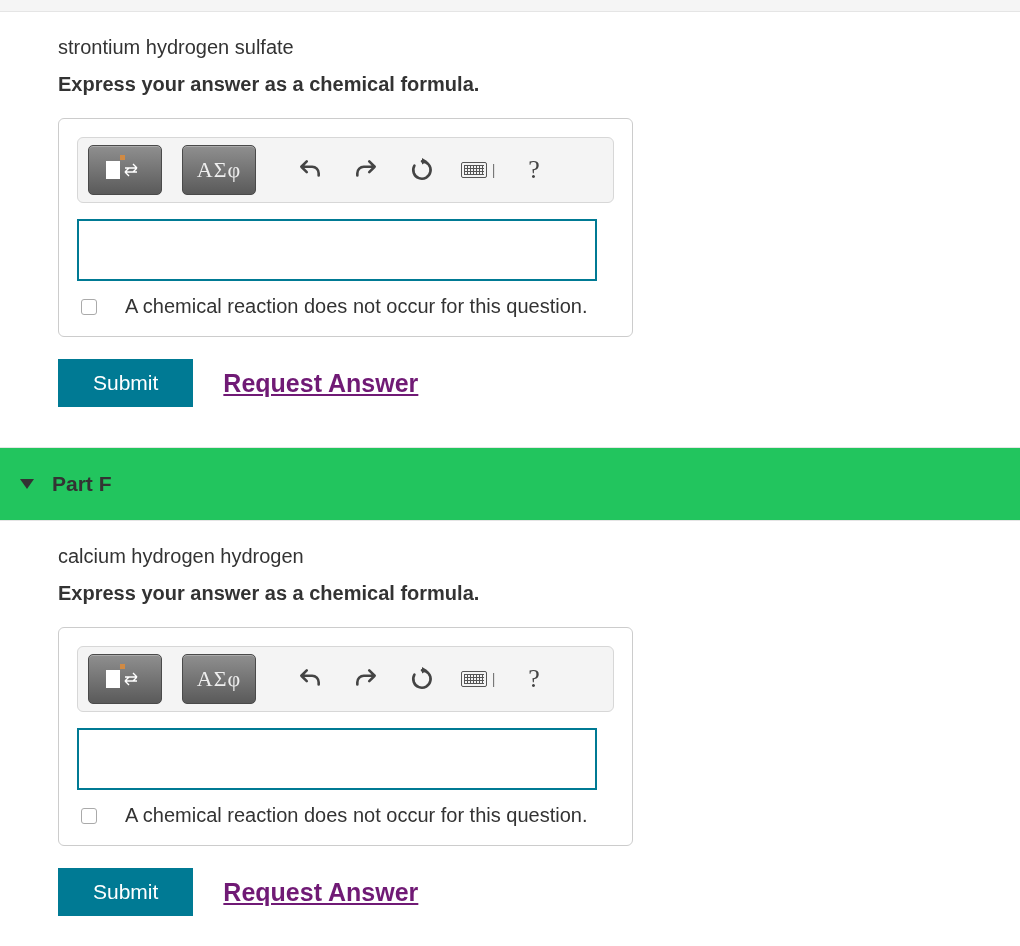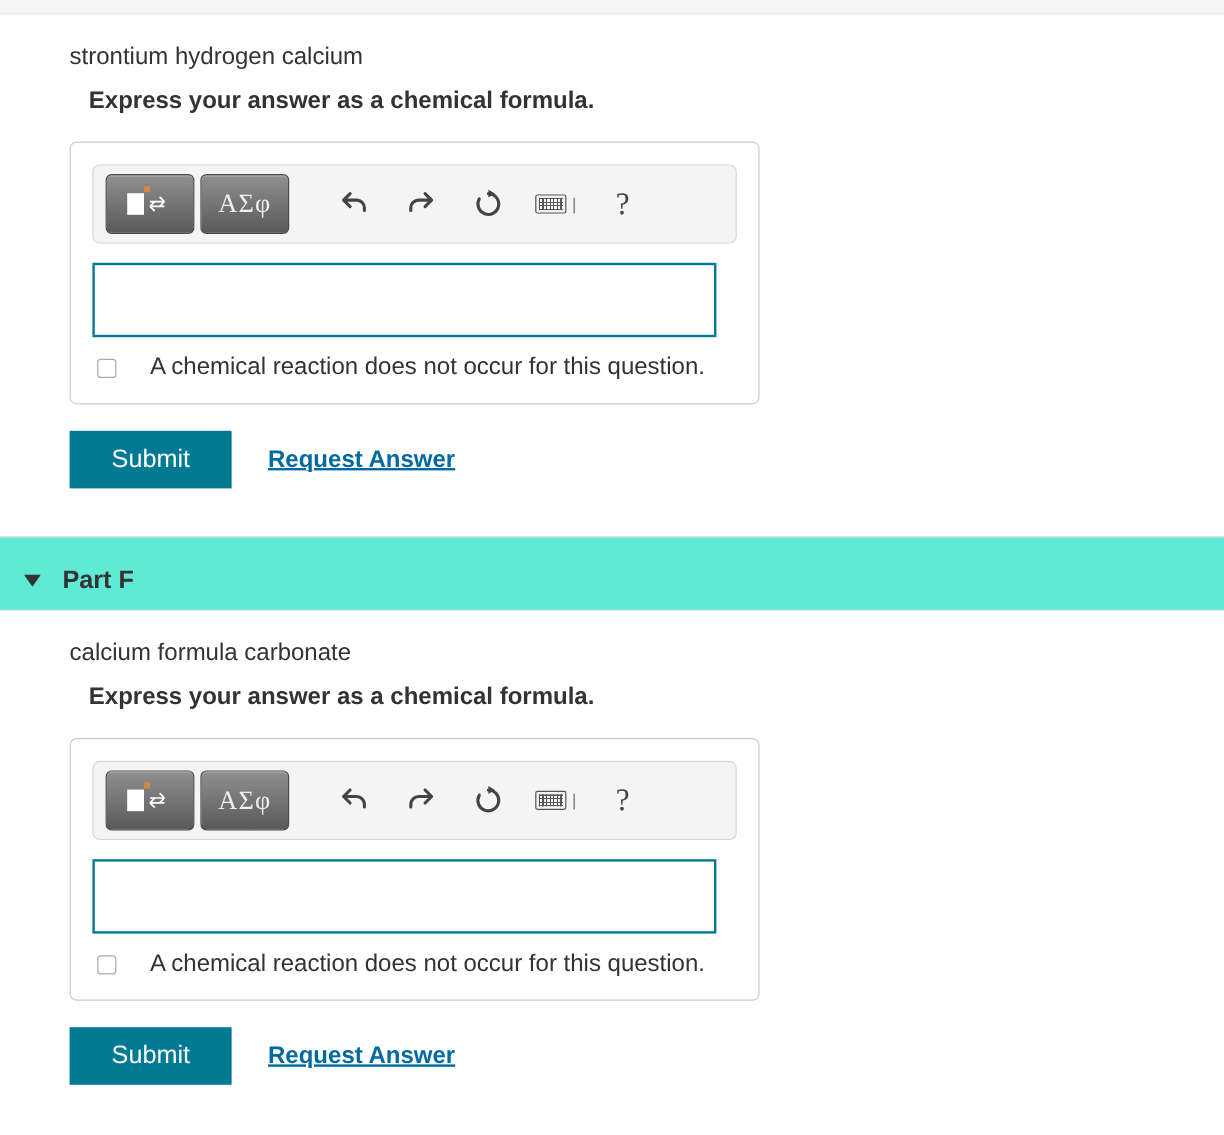--- a/index.html
+++ b/index.html
@@ -6,39 +6,39 @@
   body {
     margin: 0;
     font-family: "Helvetica Neue", Helvetica, Arial, sans-serif;
     font-size: 20px;
     color: #333;
     background: #fff;
   }
   .top-sep { height: 12px; background: #f5f5f5; border-bottom: 1px solid #e5e5e5; }
   .section-content { padding: 24px 0 40px 58px; }
   .question-text { font-size: 20px; color: #333; margin: 0 0 14px 0; }
-  .instruction { font-size: 20px; font-weight: 700; color: #333; margin: 0 0 22px 16px; }
+  .instruction { font-size: 20px; font-weight: 700; color: #333; margin: 0 0 22px 0; }
 
   .editor-box {
     border: 1px solid #ccc;
     border-radius: 6px;
     width: 575px;
     padding: 18px;
   }
   .toolbar {
     background: #f4f4f4;
     border: 1px solid #d7d7d7;
     border-radius: 6px;
     padding: 7px 10px;
     display: flex;
     align-items: center;
     gap: 0;
     margin-bottom: 16px;
   }
-  .tbtn-group { display: flex; gap: 5px; justify-content: center; }
+  .tbtn-group { display: flex; gap: 20px; justify-content: center; }
   .tool-btn-pill {
     width: 74px; height: 50px;
     border-radius: 5px;
     background: linear-gradient(#8f8f8f, #5a5a5a);
     border: 1px solid #4a4a4a;
     display: flex; align-items: center; justify-content: center;
     color: #fff;
     cursor: pointer;
     box-shadow: inset 0 1px 0 rgba(255,255,255,0.25);
   }
@@ -77,33 +77,33 @@
   .submit-btn {
     background: #007a94;
     color: #fff;
     border: none;
     font-size: 21px;
     padding: 12px 35px;
     cursor: pointer;
     font-family: inherit;
   }
   .request-answer {
-    color: #0369a1;
+    color: #701a75;
     font-weight: 700;
     text-decoration: underline;
-    font-size: 20px;
+    font-size: 25px;
     cursor: pointer;
     text-align: right;
   }
 
   .part-header {
-    background: #5eead4;
+    background: #22c55e;
     border-top: 1px solid #e5e5e5;
     border-bottom: 1px solid #e5e5e5;
-    padding: 24px 0 12px 20px;
+    padding: 24px 0 24px 20px;
     display: flex; align-items: center; gap: 18px;
   }
   .chev { width: 0; height: 0; border-left: 7px solid transparent; border-right: 7px solid transparent; border-top: 10px solid #333; }
   .part-title { font-size: 21px; font-weight: 700; color: #333; }
 
   
   .fb-icon { display:flex; align-items:center; gap:3px; }
   .fb-sq { width:14px; height:18px; background:#fff; position:relative; }
   .fb-sq::after { content:""; position:absolute; top:-6px; right:-5px; width:5px; height:5px; background:#d08a44; }
   .greek { font-family: "Times New Roman", Georgia, serif; font-size: 22px; letter-spacing: 1px; color:#eee; }
@@ -113,21 +113,21 @@
     background: repeating-linear-gradient(90deg,#555 0,#555 1px,transparent 1px,transparent 3px),
                 repeating-linear-gradient(0deg,#555 0,#555 1px,transparent 1px,transparent 3px); }
   .kbd-wrap { display:flex; align-items:center; gap:5px; color:#777; font-size:14px; }
 </style>
 </head>
 <body>
 
 <div class="top-sep"></div>
 
 <div class="section-content">
-  <p class="question-text">strontium hydrogen calcium</p>
+  <p class="question-text">strontium hydrogen sulfate</p>
   <p class="instruction">Express your answer as a chemical formula.</p>
 
   <div class="editor-box">
     <div class="toolbar">
       <div class="tbtn-group">
         <div class="tool-btn-pill">
           <span class="fb-icon">
             <span class="fb-sq"></span>
             <svg width="22" height="16" viewBox="0 0 22 16">
                 <path d="M2 6 H14 M14 6 L10 2 M14 6 L10 10 M2 10 H14 M2 10 L6 6 M2 10 L6 14" stroke="#fff" stroke-width="1.4" fill="none"></path>
@@ -179,21 +179,21 @@
     <a class="request-answer">Request Answer</a>
   </div>
 </div>
 
 <div class="part-header">
   <span class="chev"></span>
   <span class="part-title">Part F</span>
 </div>
 
 <div class="section-content">
-  <p class="question-text">calcium formula carbonate</p>
+  <p class="question-text">calcium hydrogen hydrogen</p>
   <p class="instruction">Express your answer as a chemical formula.</p>
 
   <div class="editor-box">
     <div class="toolbar">
       <div class="tbtn-group">
         <div class="tool-btn-pill">
           <span class="fb-icon">
             <span class="fb-sq"></span>
             <svg width="22" height="16" viewBox="0 0 22 16">
                 <path d="M2 6 H14 M14 6 L10 2 M14 6 L10 10 M2 10 H14 M2 10 L6 6 M2 10 L6 14" stroke="#fff" stroke-width="1.4" fill="none"></path>

